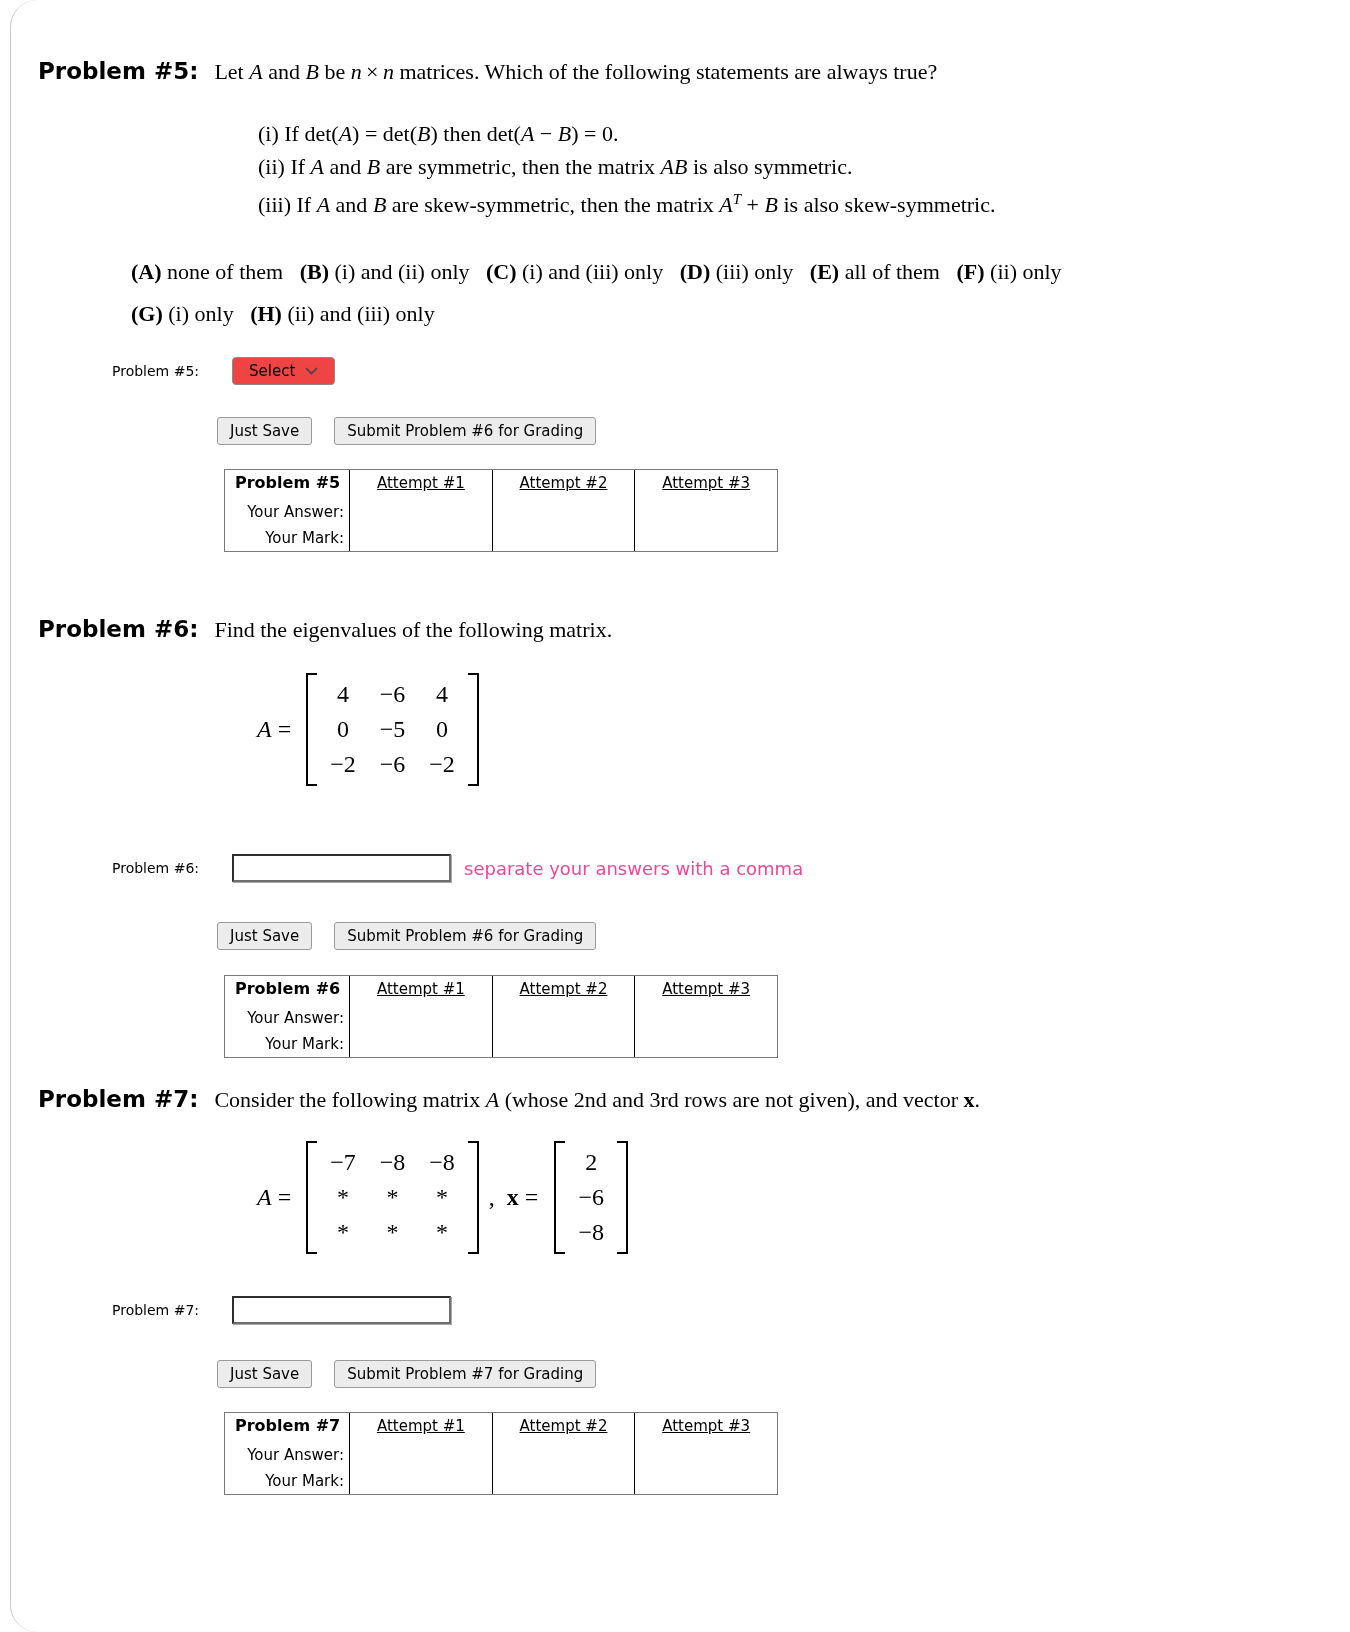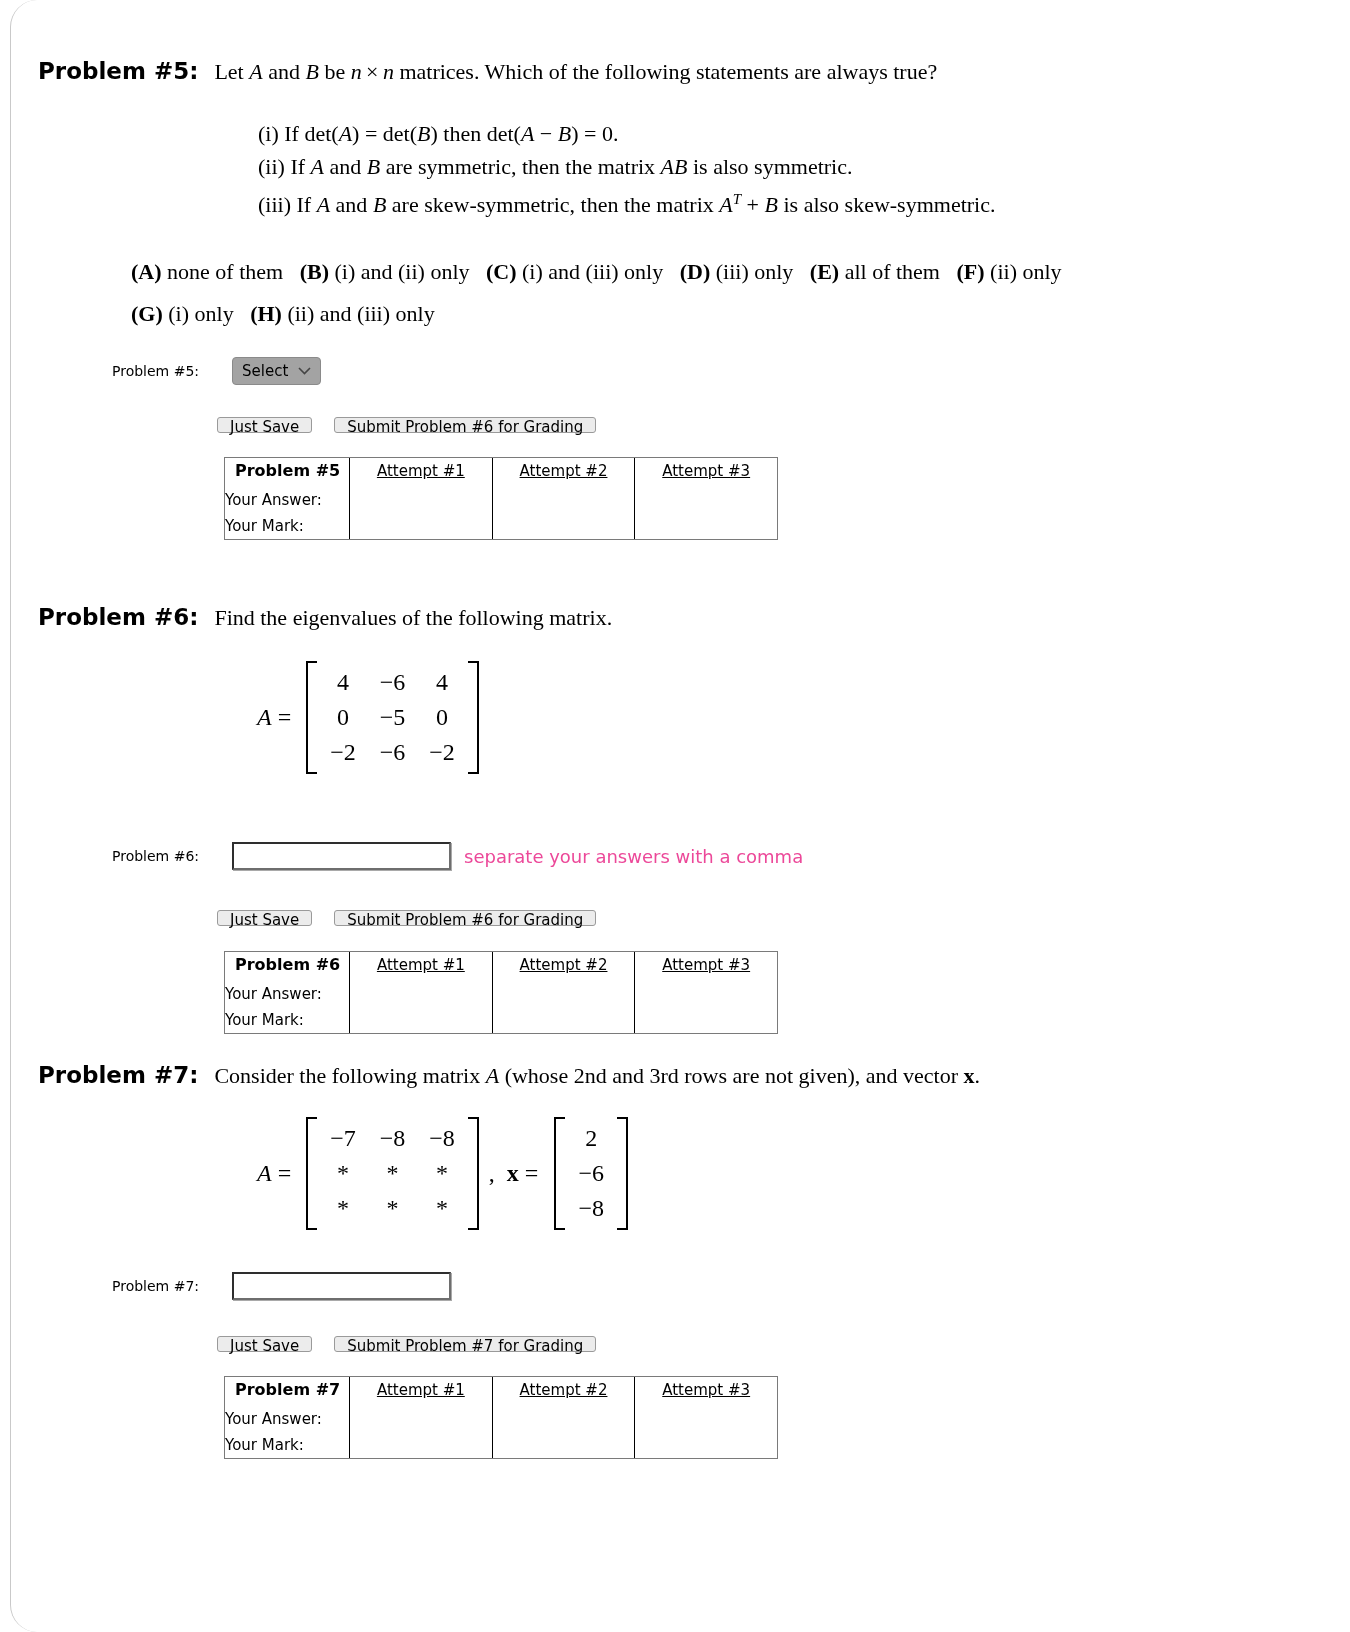--- a/index.html
+++ b/index.html
@@ -12,36 +12,36 @@
   .conditions { margin-left:247px; }
   .conditions > div { line-height:33px; }
   .options { margin-left:120px; }
   .options > div { line-height:42px; white-space:pre-wrap; }
   .serif sup { font-size:15px; }
 
   .answer-row { display:flex; align-items:center; margin-left:101px; }
   .small-label { font-size:14px; width:120px; flex:none; }
 
   .select-box { display:inline-flex; align-items:center; gap:10px; border:1px solid #8a8a8a; border-radius:4px;
-                padding:0 9px; height:26px; background:#a3a3a3; font-size:15px; cursor:default; }
+                padding:0 16px; height:26px; background:#ef4444; font-size:15px; cursor:default; }
 
   .text-input { width:219px; height:28px; box-sizing:border-box; border-style:solid; border-width:2px;
                 border-color:#2e2e2e #6e6e6e #6e6e6e #2e2e2e; box-shadow:1px 1px 0 0 #a9a9a9;
                 padding:2px 5px; font-size:15px; font-family:"DejaVu Sans",sans-serif; }
   .hint { font-size:18px; margin-left:13px; }
 
   .btn-row { margin-left:206px; display:flex; gap:22px; }
   .btn { font-family:"DejaVu Sans",sans-serif; font-size:15px; background:#ececec; border:1px solid #9a9a9a;
-         border-radius:3px; padding:0 12px; height:16px; color:#000; }
+         border-radius:3px; padding:0 12px; height:28px; color:#000; }
 
   .score-table { margin-left:213px; width:554px; display:flex; border:1px solid #7a7a7a; box-sizing:border-box;
                  font-size:15px; background:#fff; }
   .st-col0 { width:124px; flex:none; box-sizing:border-box; }
   .st-title { font-weight:bold; font-size:16px; padding:3px 0 0 10px; height:29px; box-sizing:border-box; }
-  .st-row { padding-right:5px; height:26px; line-height:26px; }
+  .st-row { text-align:right; padding-right:5px; height:26px; line-height:26px; }
   .st-attempt { flex:1; border-left:1px solid #000; text-align:center; padding-top:4px; box-sizing:border-box; }
   .st-link { text-decoration:underline; color:#000; }
 
   .math-line { display:flex; align-items:center; margin-left:246px; }
   .mat-label { font-size:24px; margin-right:9px; white-space:pre; }
   .vecsep { font-size:24px; margin:0 10px; white-space:pre; }
   .matrix { display:flex; align-items:stretch; }
   .bracket { width:9px; flex:none; }
   .bl { border-left:2px solid #000; border-top:2px solid #000; border-bottom:2px solid #000; }
   .br { border-right:2px solid #000; border-top:2px solid #000; border-bottom:2px solid #000; }

